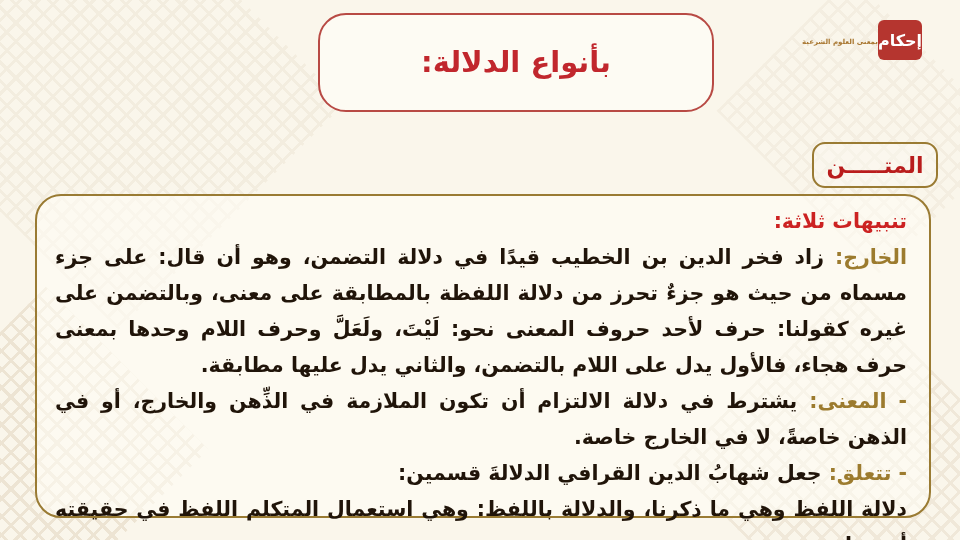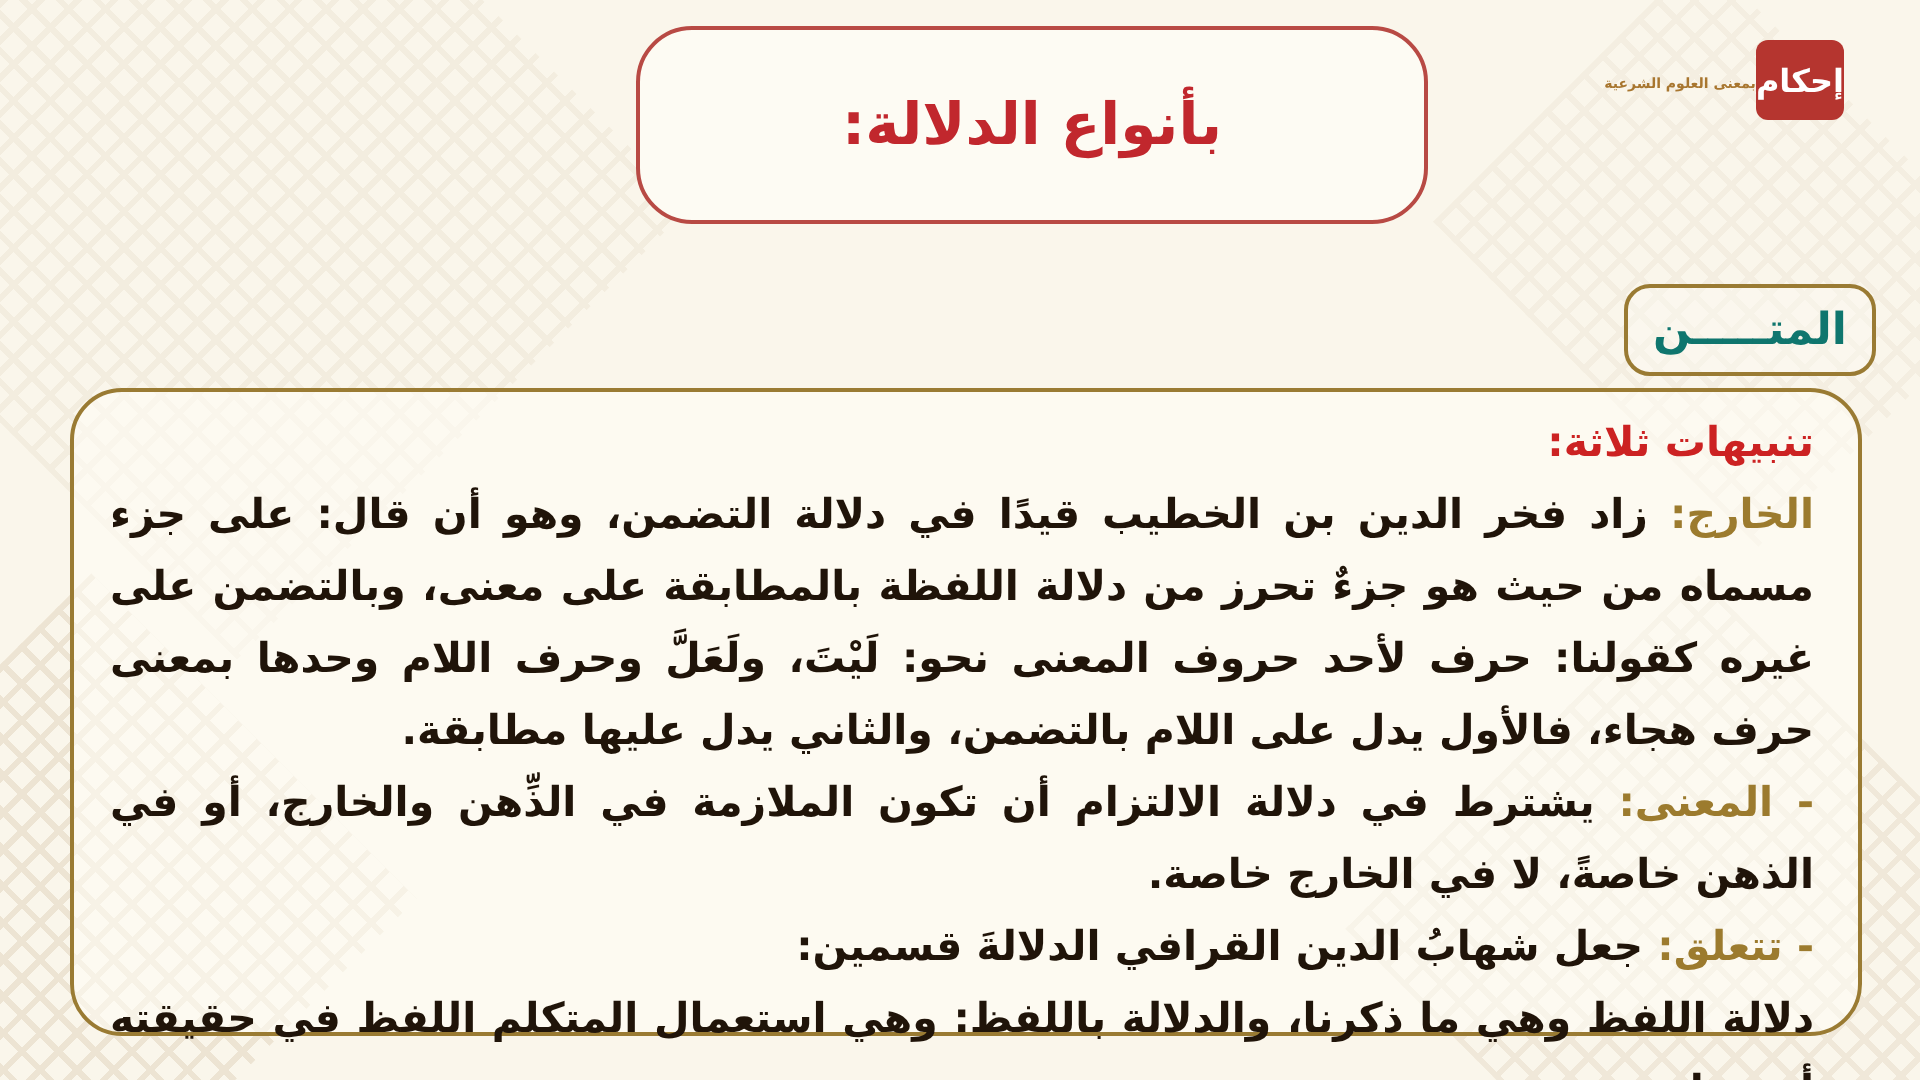--- a/index.html
+++ b/index.html
@@ -69,21 +69,21 @@
 
   
   .matn-box{
     position:absolute;left:auto;right:22px;top:142px;width:126px;height:46px;
     box-sizing:border-box;
     border:2px solid #9a7b33;border-radius:13px;
     background:rgba(253,250,242,.4);
     display:flex;align-items:center;justify-content:center;
     z-index:2;
   }
-  .matn-box .matn-text{color:#0f766e;font-weight:bold;font-size:22px;}
+  .matn-box .matn-text{color:#b91c1c;font-weight:bold;font-size:22px;}
 
   
   .main-box{
     position:absolute;left:35px;top:194px;width:896px;height:324px;
     box-sizing:border-box;
     border:2.5px solid #9a7b33;border-radius:26px;
     background:rgba(255,253,246,.55);
     padding:7px 22px 6px 18px;
     z-index:1;
   }

